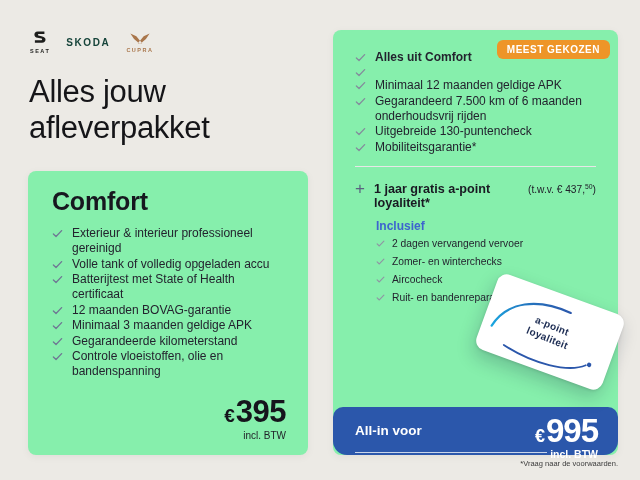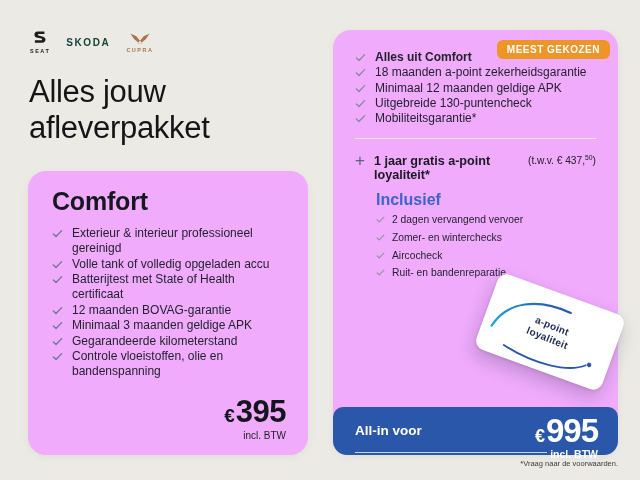--- a/index.html
+++ b/index.html
@@ -12,21 +12,21 @@
   .brand { display:flex; flex-direction:column; align-items:center; gap:2px; }
   .brand .wordmark-sm { font-size:5.5px; font-weight:700; letter-spacing:1.5px; color:#1d1d1b; }
   .brand .wordmark-sm.copper { color:#a9764b; }
   .skoda-word { font-size:10px; font-weight:800; letter-spacing:1.6px; color:#16443a; }
 
   
   .page-title { position:absolute; left:29px; top:74px; width:250px; font-size:31px; line-height:1.16;
     font-weight:500; color:#151518; letter-spacing:-0.3px; }
 
   
-  .card { position:absolute; background:#f0abfc; border-radius:18px; box-shadow:0 2px 8px rgba(0,0,0,.05); }
+  .card { position:absolute; background:#86efac; border-radius:8px; box-shadow:0 2px 8px rgba(0,0,0,.05); }
   .card h2 { color:#17171f; font-weight:700; letter-spacing:-0.2px; }
 
   .card-comfort { left:28px; top:171px; width:280px; height:284px; padding:14px 22px 0 24px; }
   .card-comfort h2 { font-size:25px; margin:2px 0 10px; }
 
   .feature-list { list-style:none; display:flex; flex-direction:column; 
     font-size:12px; font-weight:500; color:#23232e; line-height:1.28; }
   .feature-list li { display:flex; align-items:flex-start; gap:9px; }
   .check { flex:0 0 auto; width:11px; height:11px; margin-top:2px; }
   .check svg { display:block; width:11px; height:11px; }
@@ -44,21 +44,21 @@
     font-weight:700; letter-spacing:.5px; padding:4px 10px 4px; border-radius:6px; }
 
   .divider { border:none; border-top:1px solid #e7e7e7; margin:11px 0 0; }
 
   .plus-row { display:flex; align-items:baseline; gap:9px; margin-top:12px; }
   .plus-glyph { font-size:17px; font-weight:500; color:#5a6280; line-height:1; position:relative; top:1px; }
   .plus-label { font-size:12.6px; font-weight:700; color:#191922; }
   .plus-note { font-size:10.2px; font-weight:500; color:#20202a; white-space:nowrap; }
   .plus-note sup { font-size:6.8px; }
 
-  .inclusief { margin:9px 0 5px 21px; color:#3D64CE; font-size:16px; font-weight:700; }
+  .inclusief { margin:9px 0 5px 21px; color:#3D64CE; font-size:12px; font-weight:700; }
   .sub-list { list-style:none; margin-left:21px; width:200px; display:flex; flex-direction:column; gap:5px;
     font-size:10.3px; font-weight:500; color:#23232e; line-height:1.25; }
   .sub-list li { display:flex; align-items:flex-start; gap:7px; }
   .sub-list .check { width:9px; height:9px; margin-top:1px; }
   .sub-list .check svg { width:9px; height:9px; }
 
   
   .loyalty-card { position:absolute; left:150px; top:262px; width:134px; height:80px; background:#fff;
     border-radius:10px; transform:rotate(20deg); box-shadow:0 8px 18px rgba(20,30,60,.22), 0 1px 3px rgba(0,0,0,.12);
     z-index:3; display:flex; align-items:center; justify-content:center; }
@@ -182,29 +182,36 @@
             </svg>
           </span>
         <span>Alles uit Comfort</span>
       </li>
       <li>
         <span class="check">
             <svg viewBox="0 0 12 12">
               <path d="M1.5 6.5 L4.4 9.3 L10.5 2.8" fill="none" stroke="#848B9C" stroke-width="1.4" stroke-linecap="round" stroke-linejoin="round"></path>
             </svg>
           </span>
-        <span>18 maanden a-point zekerheidsgarantie</span>
       </li>
       <li>
         <span class="check">
             <svg viewBox="0 0 12 12">
               <path d="M1.5 6.5 L4.4 9.3 L10.5 2.8" fill="none" stroke="#848B9C" stroke-width="1.4" stroke-linecap="round" stroke-linejoin="round"></path>
             </svg>
           </span>
         <span>Minimaal 12 maanden geldige APK</span>
+      </li>
+      <li>
+        <span class="check">
+            <svg viewBox="0 0 12 12">
+              <path d="M1.5 6.5 L4.4 9.3 L10.5 2.8" fill="none" stroke="#848B9C" stroke-width="1.4" stroke-linecap="round" stroke-linejoin="round"></path>
+            </svg>
+          </span>
+        <span>Gegarandeerd 7.500 km of 6 maanden onderhoudsvrij rijden</span>
       </li>
       <li>
         <span class="check">
             <svg viewBox="0 0 12 12">
               <path d="M1.5 6.5 L4.4 9.3 L10.5 2.8" fill="none" stroke="#848B9C" stroke-width="1.4" stroke-linecap="round" stroke-linejoin="round"></path>
             </svg>
           </span>
         <span>Uitgebreide 130-puntencheck</span>
       </li>
       <li>

